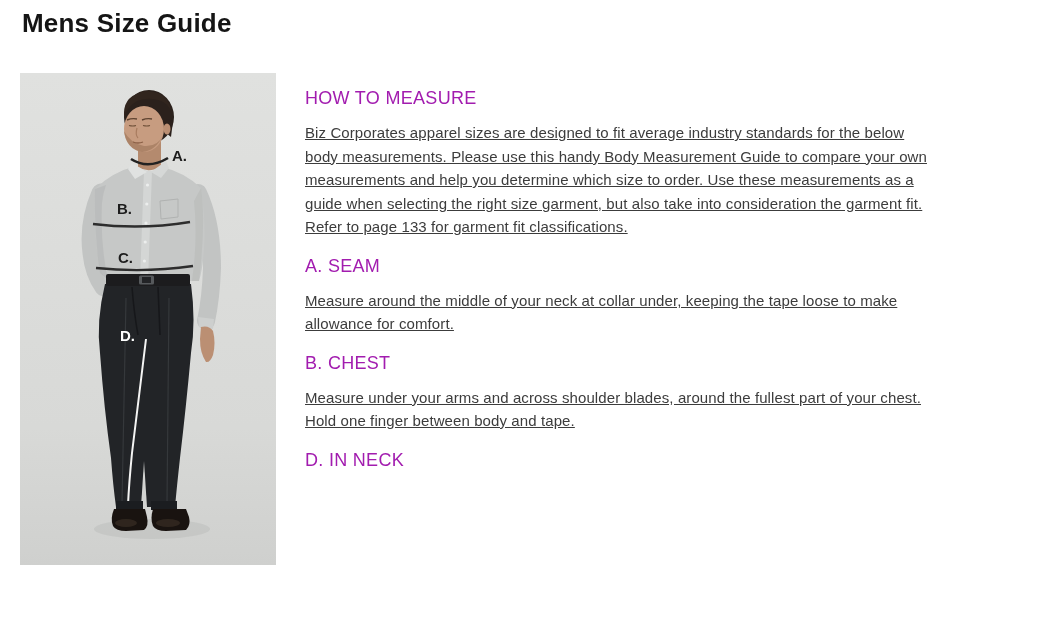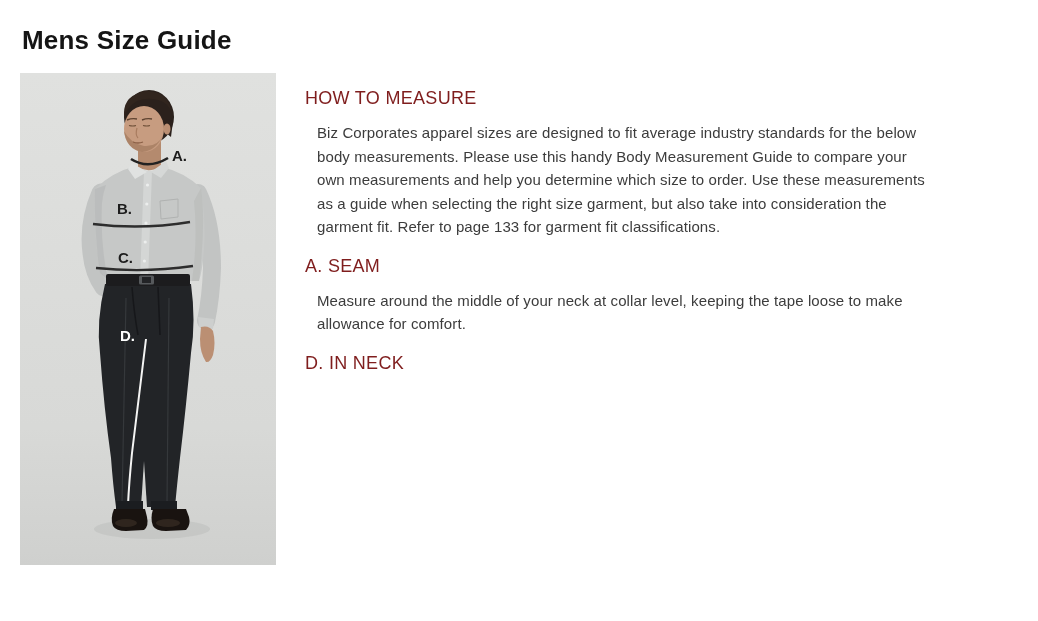--- a/index.html
+++ b/index.html
@@ -2,38 +2,38 @@
 <html><head>
 <meta charset="utf-8">
 <style>
   html,body{margin:0;padding:0;}
   body{
     width:1038px;height:621px;background:#ffffff;overflow:hidden;position:relative;
     font-family:"Liberation Sans", sans-serif;
     -webkit-font-smoothing:antialiased;
   }
   .page-title{
-    position:absolute;left:22px;top:23px;margin:0;
+    position:absolute;left:22px;top:6px;margin:0;
     font-size:26px;line-height:34px;font-weight:700;color:#151515;letter-spacing:.2px;
   }
   .photo{
     position:absolute;left:20px;top:73px;width:256px;height:492px;margin:0;
   }
   .photo svg{display:block;}
   .content{
     position:absolute;left:305px;top:87px;width:633px;
   }
   .content section{margin:0 0 16px 0;}
   .content h2{
     margin:0 0 12px 0;
-    font-size:18px;line-height:22px;font-weight:400;color:#7f1d1d;letter-spacing:.3px;
+    font-size:18px;line-height:22px;font-weight:400;color:#a21caf;letter-spacing:.3px;
   }
   .content p{
-    margin:12px;
-    font-size:15px;line-height:23.5px;font-weight:400;color:#3c3c3c;letter-spacing:.1px;
+    margin:0;
+    font-size:15px;line-height:23.5px;font-weight:400;color:#3c3c3c;letter-spacing:.1px;text-decoration:underline;
   }
   .marker{
     font-family:"Liberation Sans", sans-serif;
     font-size:15px;font-weight:bold;
   }
 </style>
 </head>
 <body>
 
 <h1 class="page-title">Mens Size Guide</h1>
@@ -115,20 +115,24 @@
   </svg>
 </figure>
 
 <div class="content">
   <section>
     <h2>HOW TO MEASURE</h2>
     <p>Biz Corporates apparel sizes are designed to fit average industry standards for the below body measurements. Please use this handy Body Measurement Guide to compare your own measurements and help you determine which size to order. Use these measurements as a guide when selecting the right size garment, but also take into consideration the garment fit. Refer to page 133 for garment fit classifications.</p>
   </section>
   <section>
     <h2>A. SEAM</h2>
-    <p>Measure around the middle of your neck at collar level, keeping the tape loose to make allowance for comfort.</p>
+    <p>Measure around the middle of your neck at collar under, keeping the tape loose to make allowance for comfort.</p>
+  </section>
+  <section>
+    <h2>B. CHEST</h2>
+    <p>Measure under your arms and across shoulder blades, around the fullest part of your chest. Hold one finger between body and tape.</p>
   </section>
   <section>
   </section>
   <section>
     <h2>D. IN NECK</h2>
   </section>
 </div>
 
 </body></html>

